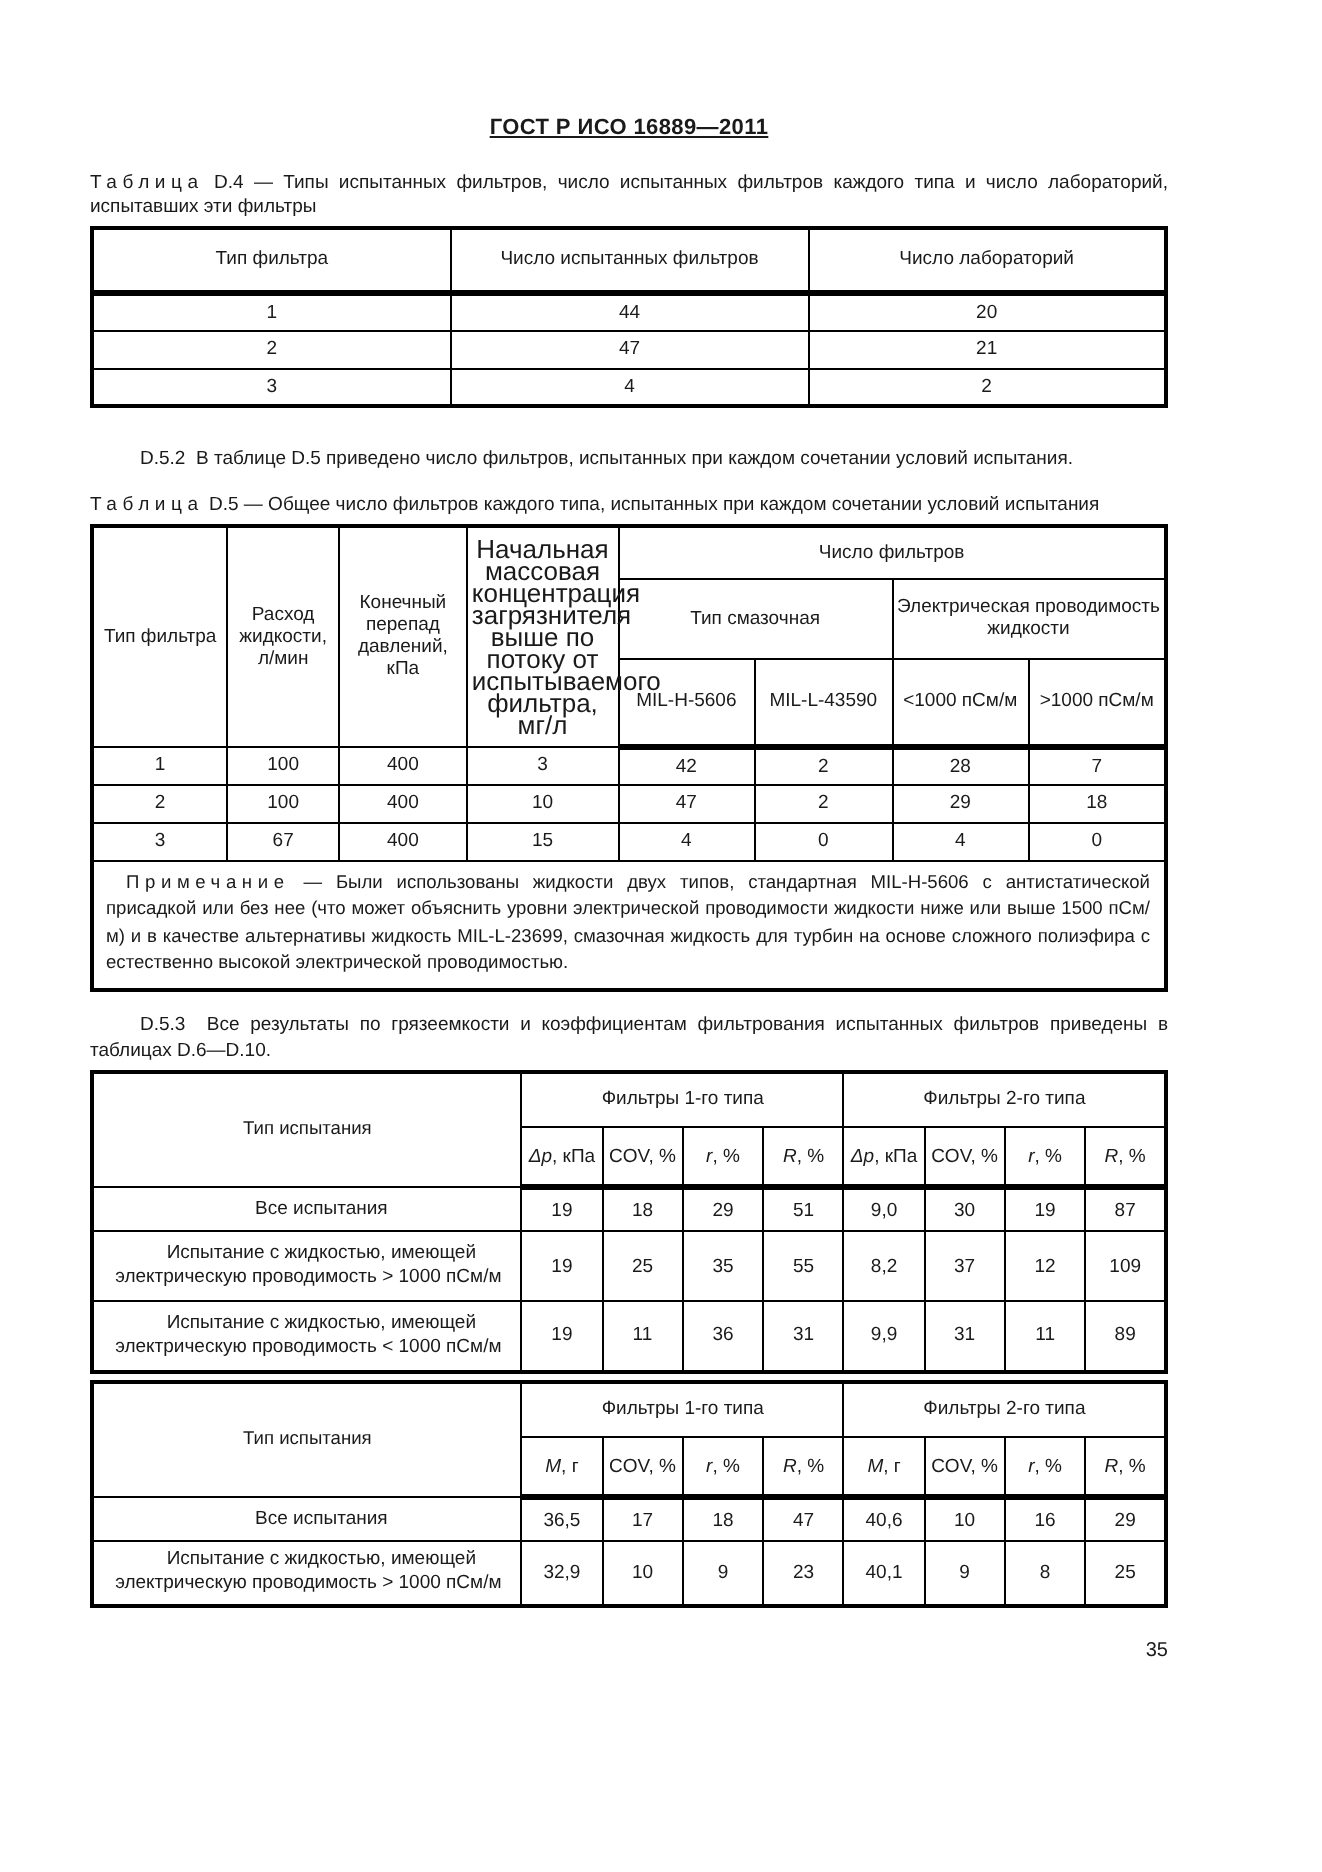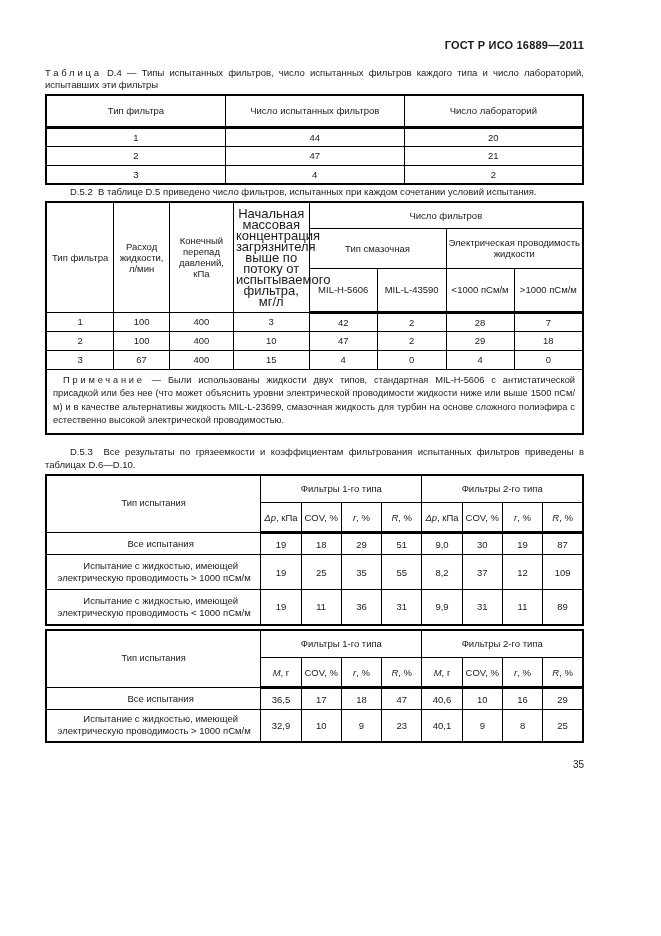--- a/index.html
+++ b/index.html
@@ -7,46 +7,47 @@
   body {
     width:661px; height:936px;
     font-family:"Liberation Sans","DejaVu Sans",sans-serif;
     color:#1a1a1a;
     position:relative;
     overflow:hidden;
   }
   .content { position:absolute; left:45px; top:0; width:539px; }
 
   .doc-ref {
-    padding-top:39px;
-    text-align:right;
+    padding-top:58px;
+    text-align:center;
     font-weight:bold;
     font-size:11px;
     letter-spacing:0.2px;
+    text-decoration:underline;
   }
 
   .caption {
     font-size:9.5px;
     line-height:12px;
     text-align:justify;
     color:#1a1a1a;
   }
   .spaced { letter-spacing:2.8px; }
   .cap-d4 { margin-top:16px; }
   .cap-d5 { margin-top:11px; }
   .cap-d6 { margin-top:9px; }
   .cap-d7 { margin-top:9px; }
 
   .para {
     font-size:9.5px;
     line-height:13px;
     text-align:justify;
     text-indent:25px;
   }
-  .para-d52 { }
+  .para-d52 { margin-top:19px; }
   .para-d53 { margin-top:10px; }
 
   table.t {
     border-collapse:collapse;
     width:100%;
     table-layout:fixed;
     margin-top:3px;
     border:2px solid #000;
   }
   table.t th, table.t td {
@@ -136,20 +137,21 @@
       <tr>
         <td>3</td>
         <td>4</td>
         <td>2</td>
       </tr>
     </tbody>
   </table>
 
   <p class="para para-d52">D.5.2&nbsp; В таблице D.5 приведено число фильтров, испытанных при каждом сочетании условий испытания.</p>
 
+  <p class="caption cap-d5"><span class="spaced">Таблица</span><span>&nbsp;D.5 — Общее число фильтров каждого типа, испытанных при каждом сочетании условий испытания</span></p>
 
   <table class="t t-d5">
     <colgroup>
       <col style="width:12.6%">
         <col style="width:10.4%">
         <col style="width:11.9%">
         <col style="width:14.1%">
       <col style="width:12.7%">
         <col style="width:12.8%">
         <col style="width:12.7%">

